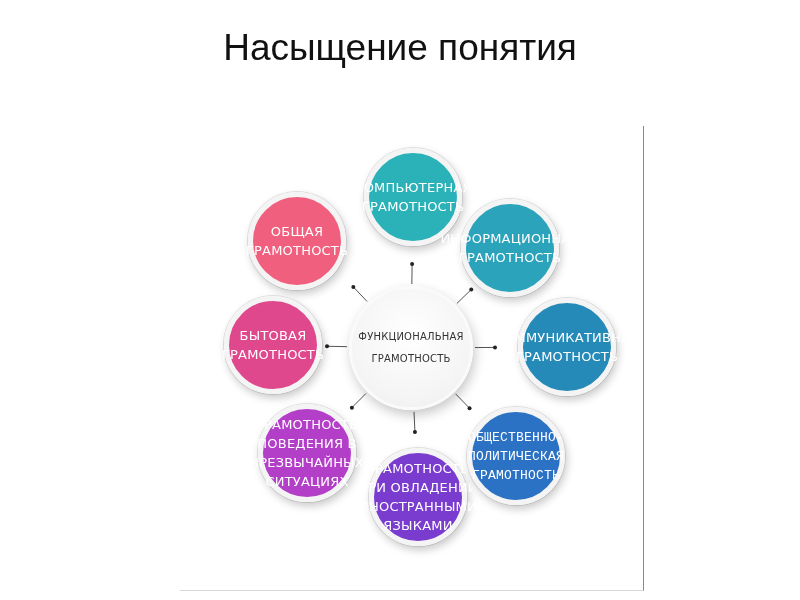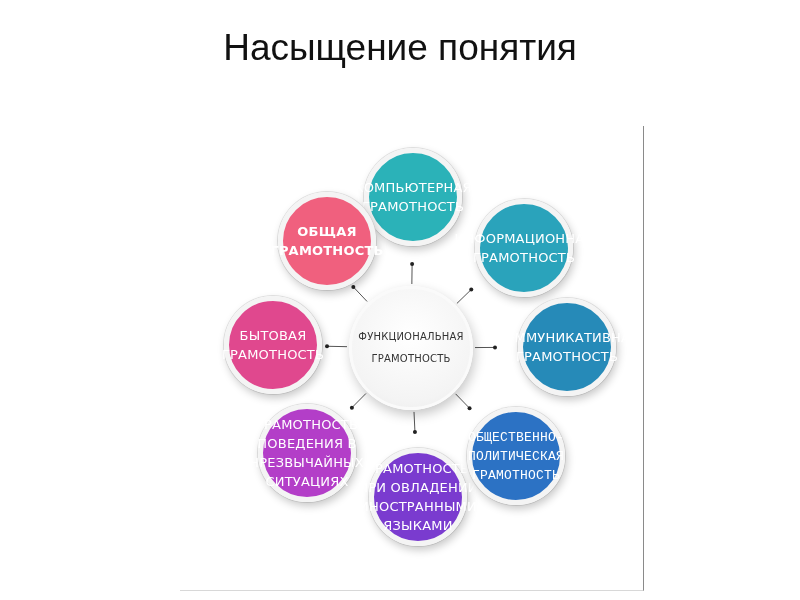--- a/index.html
+++ b/index.html
@@ -42,25 +42,25 @@
 
 <div id="nodes-layer">
     <div class="node center" style="left: 349px; top: 286px; width: 124px; height: 124px;">
       <span>ФУНКЦИОНАЛЬНАЯ</span>
       <span>ГРАМОТНОСТЬ</span>
     </div>
     <div class="node " style="left: 364px; top: 148px; width: 98px; height: 98px; background: radial-gradient(circle at 40% 35%, rgb(43, 178, 184) 0%, rgb(43, 178, 184) 100%);">
       <span>КОМПЬЮТЕРНАЯ</span>
       <span>ГРАМОТНОСТЬ</span>
     </div>
-    <div class="node " style="left: 278px; top: 192px; width: 98px; height: 98px; background: radial-gradient(circle at 40% 35%, rgb(240, 96, 126) 0%, rgb(240, 96, 126) 100%); font-weight: bold;">
+    <div class="node " style="left: 248px; top: 192px; width: 98px; height: 98px; background: radial-gradient(circle at 40% 35%, rgb(240, 96, 126) 0%, rgb(240, 96, 126) 100%);">
       <span>ОБЩАЯ</span>
       <span>ГРАМОТНОСТЬ</span>
     </div>
-    <div class="node " style="left: 475px; top: 199px; width: 98px; height: 98px; background: radial-gradient(circle at 40% 35%, rgb(42, 163, 187) 0%, rgb(42, 163, 187) 100%);">
+    <div class="node " style="left: 461px; top: 199px; width: 98px; height: 98px; background: radial-gradient(circle at 40% 35%, rgb(42, 163, 187) 0%, rgb(42, 163, 187) 100%);">
       <span>ИНФОРМАЦИОННАЯ</span>
       <span>ГРАМОТНОСТЬ</span>
     </div>
     <div class="node " style="left: 224px; top: 296px; width: 98px; height: 98px; background: radial-gradient(circle at 40% 35%, rgb(224, 72, 142) 0%, rgb(224, 72, 142) 100%);">
       <span>БЫТОВАЯ</span>
       <span>ГРАМОТНОСТЬ</span>
     </div>
     <div class="node " style="left: 518px; top: 298px; width: 98px; height: 98px; background: radial-gradient(circle at 40% 35%, rgb(38, 138, 184) 0%, rgb(38, 138, 184) 100%);">
       <span>КОММУНИКАТИВНАЯ</span>
       <span>ГРАМОТНОСТЬ</span>

